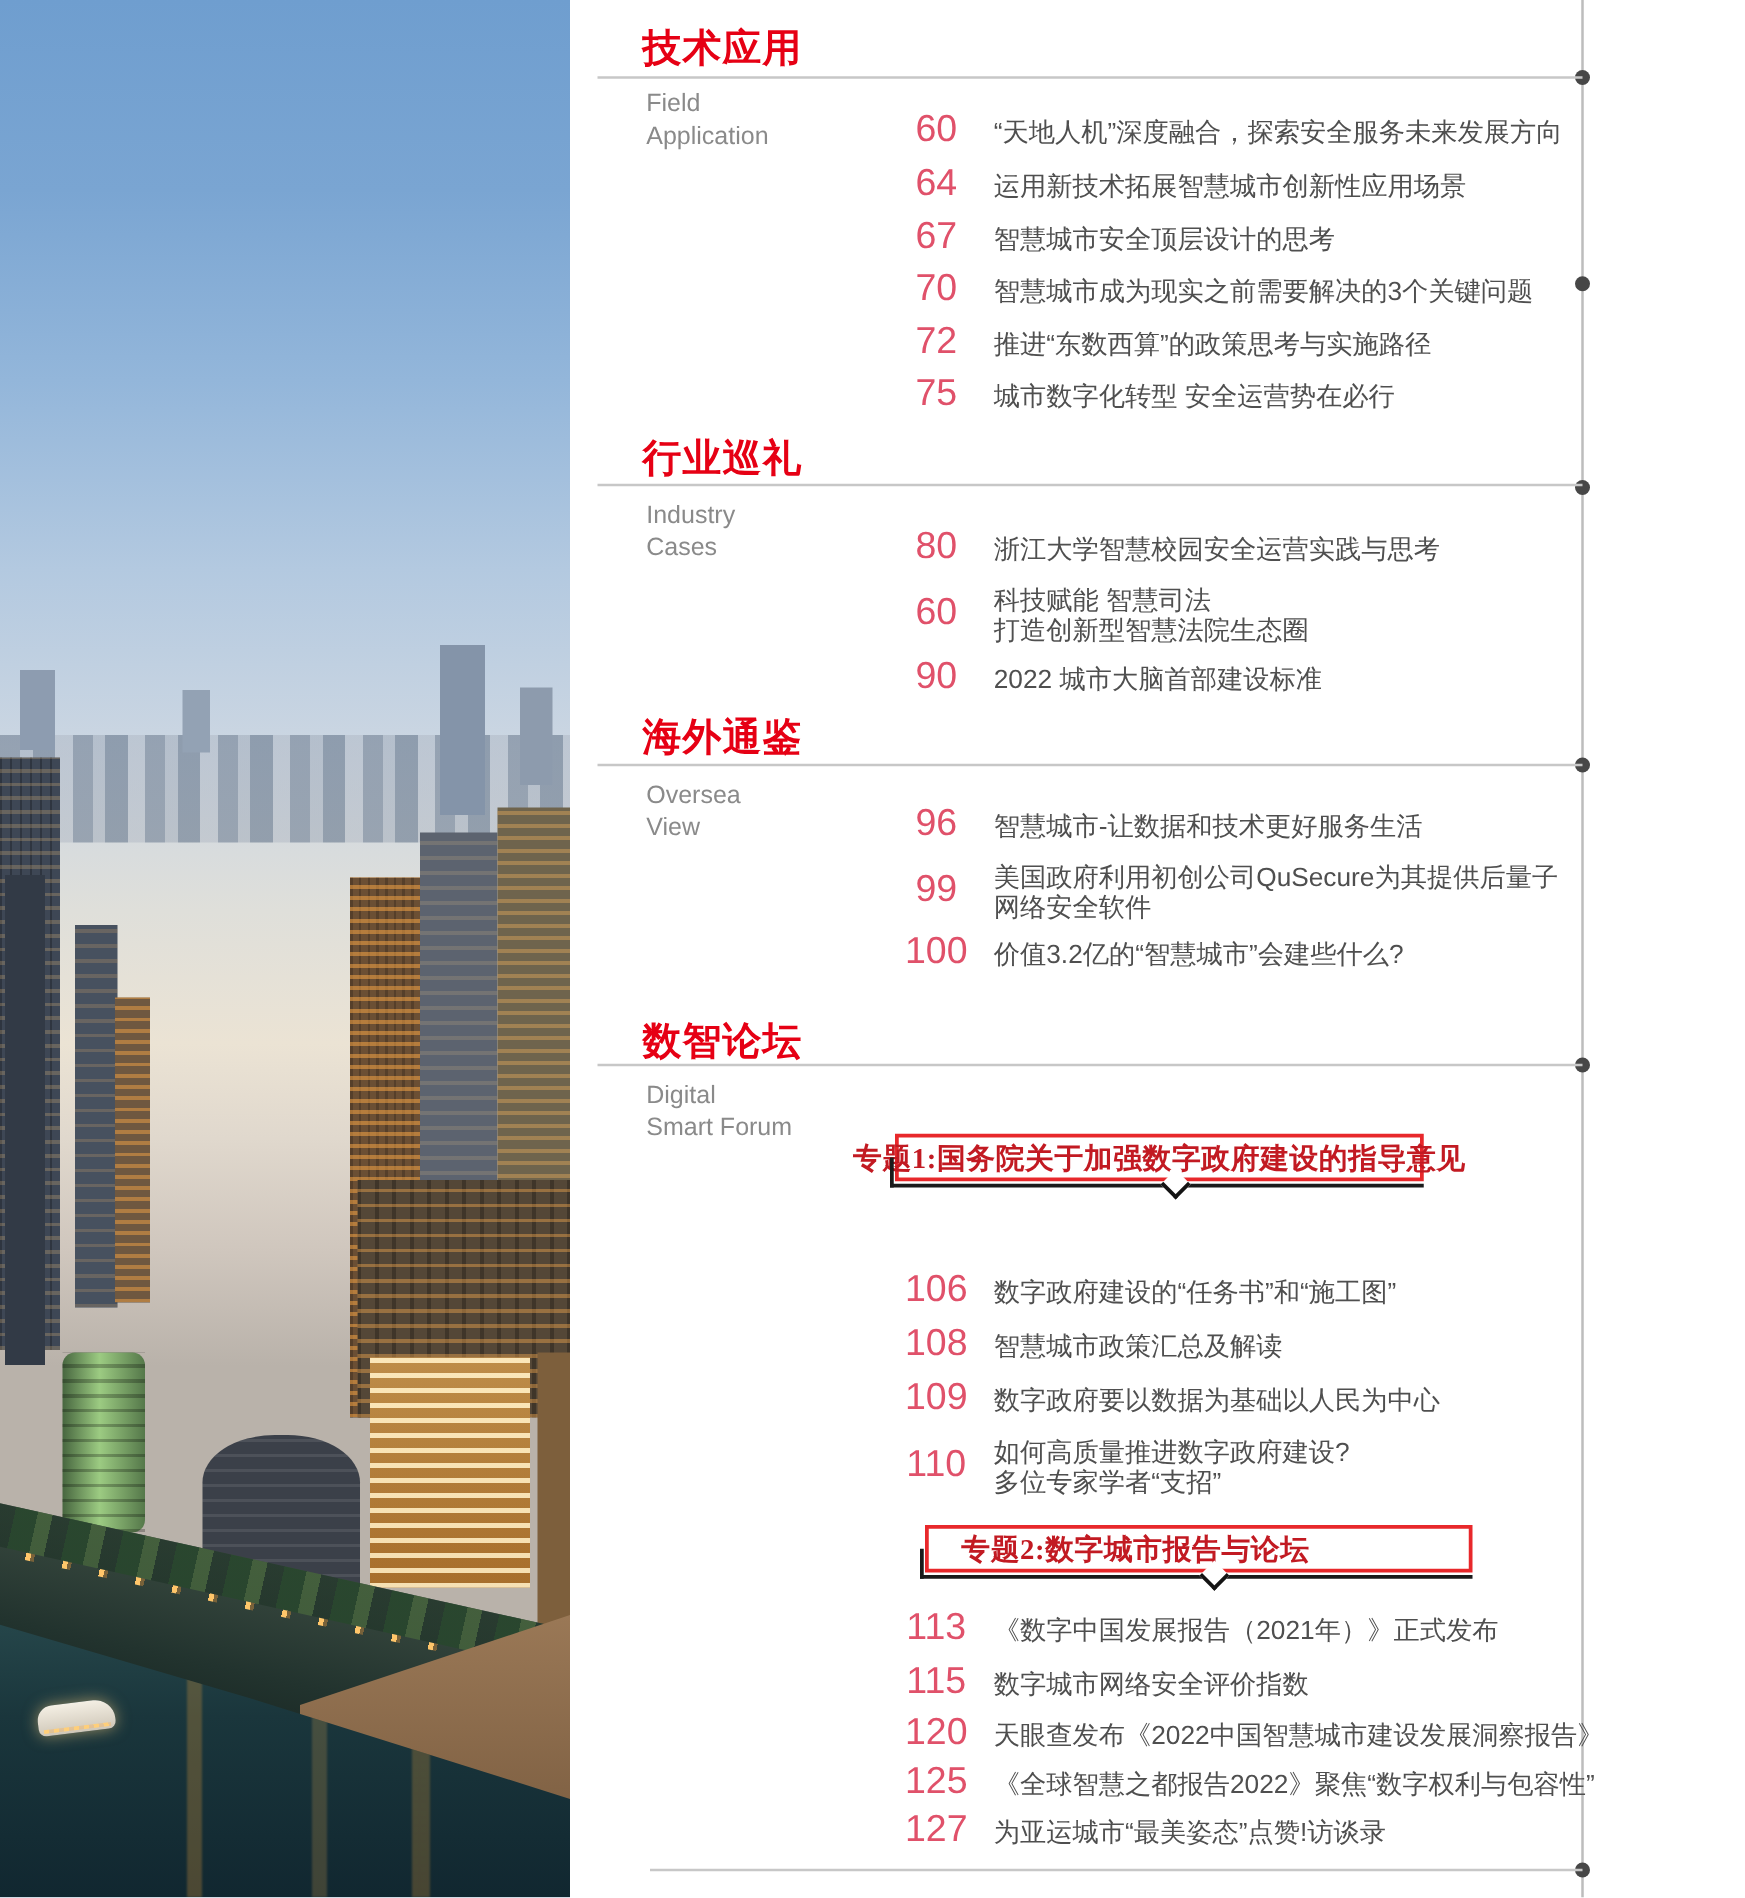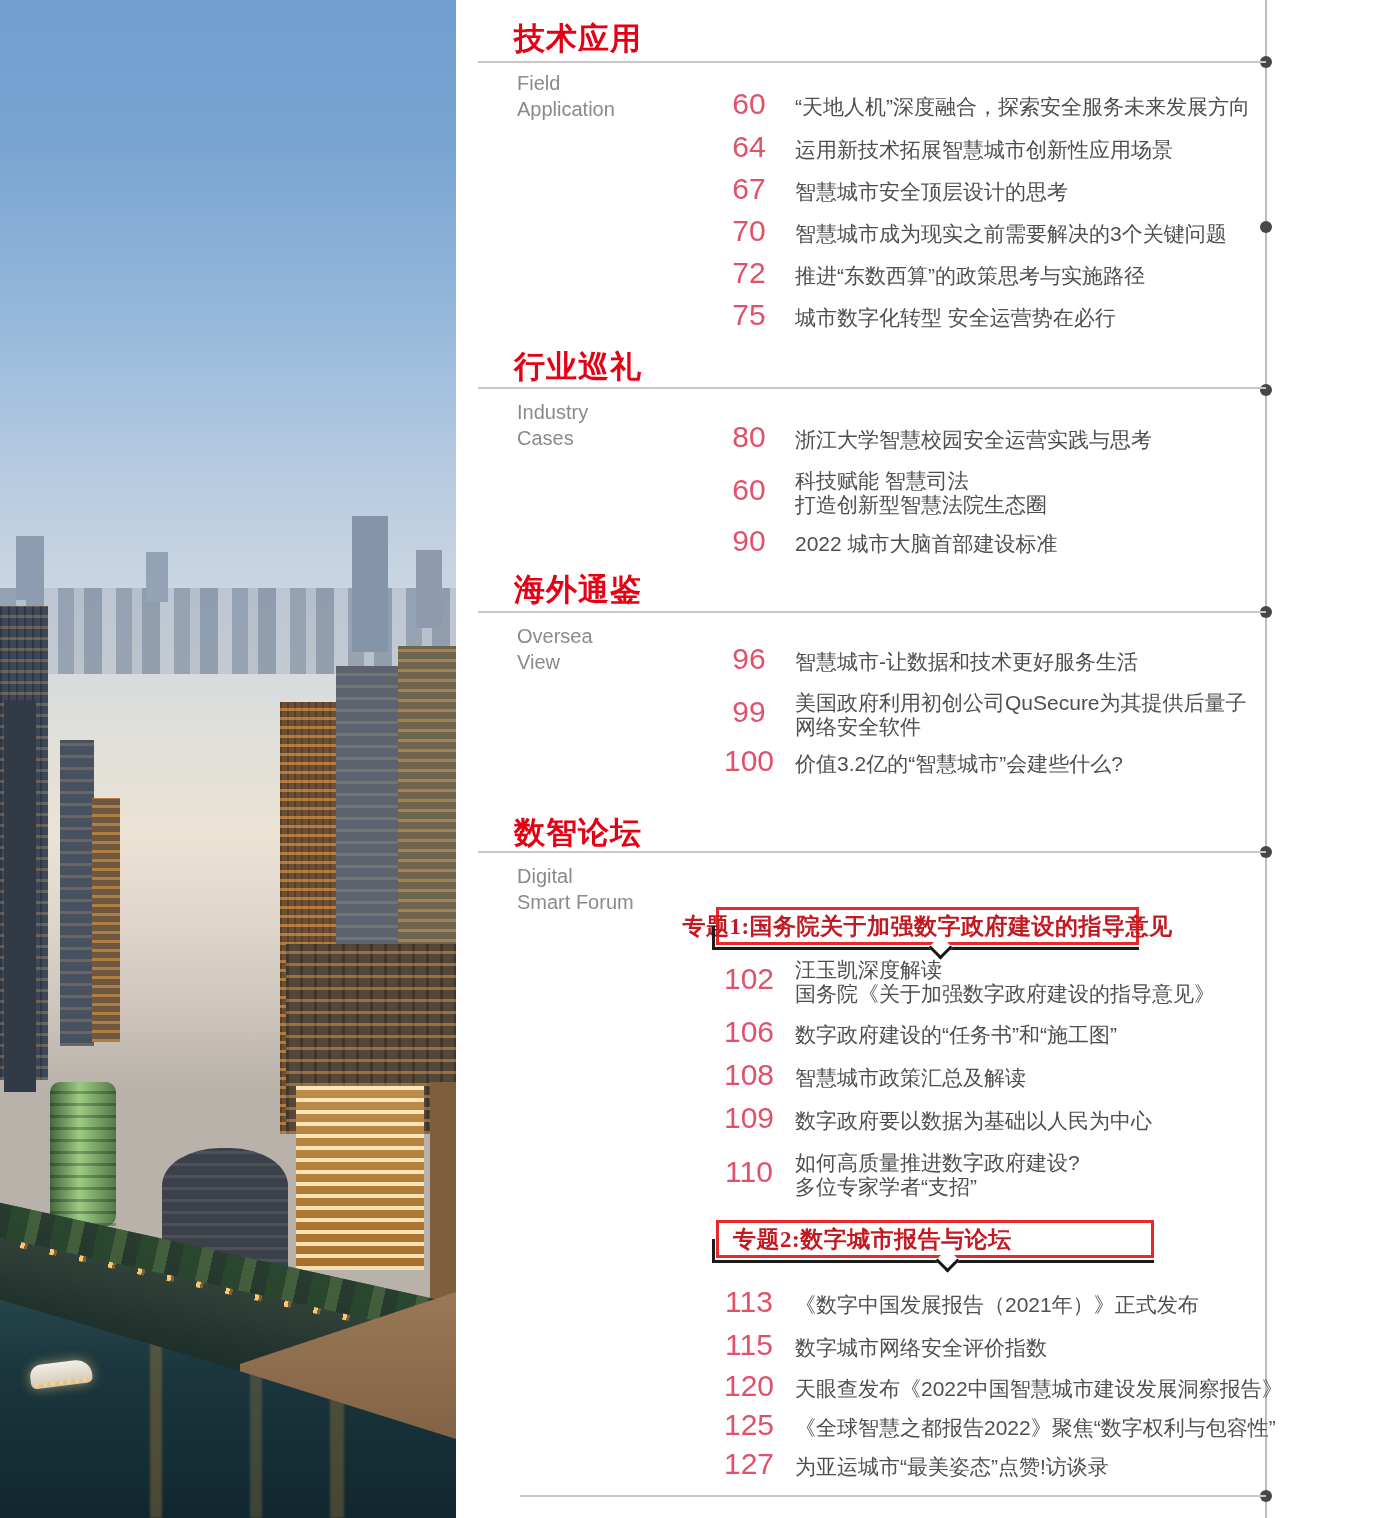--- a/index.html
+++ b/index.html
@@ -28,21 +28,21 @@
   .banner{position:absolute;left:716px;height:38px;background:#fff;
           border:3px solid #e8282b;box-sizing:border-box;display:flex;align-items:center;
           font-family:"Liberation Serif",serif;font-weight:bold;font-size:23px;color:#c21a22;}
   .banner .btxt{white-space:nowrap;letter-spacing:.5px;}
   .banner .sh-b{position:absolute;left:-7px;right:-3px;bottom:-8px;height:3px;background:#1b1b1b;}
   .banner .sh-l{position:absolute;left:-7px;bottom:-8px;width:3px;height:24px;background:#1b1b1b;}
   .banner .tail{position:absolute;left:51%;bottom:-14px;width:14px;height:14px;background:#fff;
                 border-right:3px solid #141414;border-bottom:3px solid #141414;
                 transform:rotate(45deg);}
   .b1{justify-content:center;}
-  .b2{padding-left:14px;}
+  .b2{padding-left:26px;margin-left:24px;}
 
   
   .photo{position:absolute;left:0;top:0;width:456px;height:1518px;overflow:hidden;background:#6f9ecf;}
   .ph{position:absolute;}
   .win{position:absolute;inset:0;}
   .sky{inset:0;background:linear-gradient(180deg,#6f9ecf 0%,#7aa5d2 10%,#93b6da 20%,
        #b3c9e0 30%,#cdd7e2 40%,#dfdfda 48%,#ebe3d4 55%,#e0d8cd 60%,#cfc6bd 66%,#b9b2aa 72%);}
   .farband{left:0;top:588px;width:456px;height:86px;opacity:.9;
        background:repeating-linear-gradient(90deg,rgba(126,140,158,.78) 0 16px,
        rgba(158,168,182,.55) 16px 26px,rgba(110,126,146,.72) 26px 44px,rgba(172,180,192,.5) 44px 58px);}
@@ -233,27 +233,20 @@
     <span>Smart Forum</span>
   </div>
 
   <div class="banner b1" style="top:884px;width:423px;margin-top:23px;">
     <span class="btxt">专题1:国务院关于加强数字政府建设的指导意见</span>
     <i class="sh-l"></i>
     <i class="sh-b"></i>
     <i class="tail"></i>
   </div>
 
-  <div class="row" style="top:952px">
-    <span class="num">102</span>
-    <span class="ttl">
-      <span class="tl">汪玉凯深度解读</span>
-      <span class="tl">国务院《关于加强数字政府建设的指导意见》</span>
-    </span>
-  </div>
   <div class="row" style="top:1016px">
     <span class="num">106</span>
     <span class="ttl">
         <span class="tl">数字政府建设的“任务书”和“施工图”</span>
       </span>
   </div>
   <div class="row" style="top:1059px">
     <span class="num">108</span>
     <span class="ttl">
         <span class="tl">智慧城市政策汇总及解读</span>

